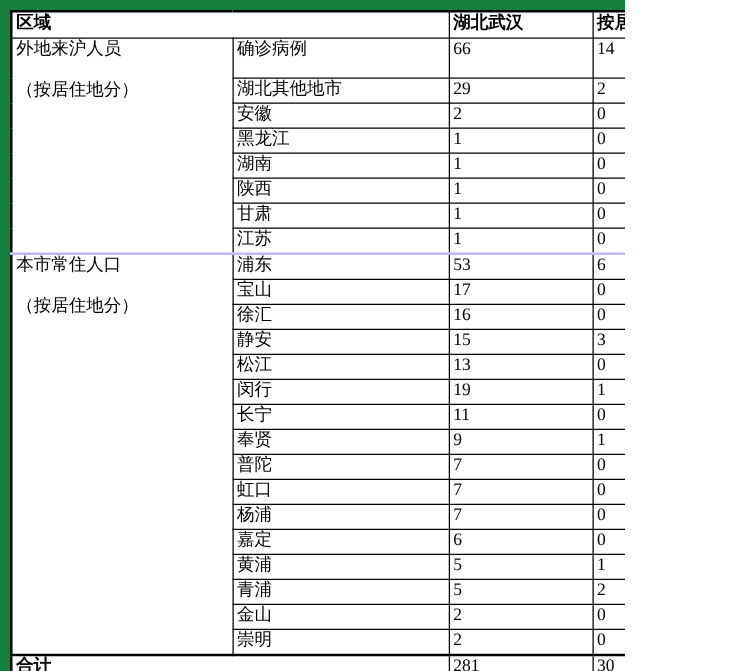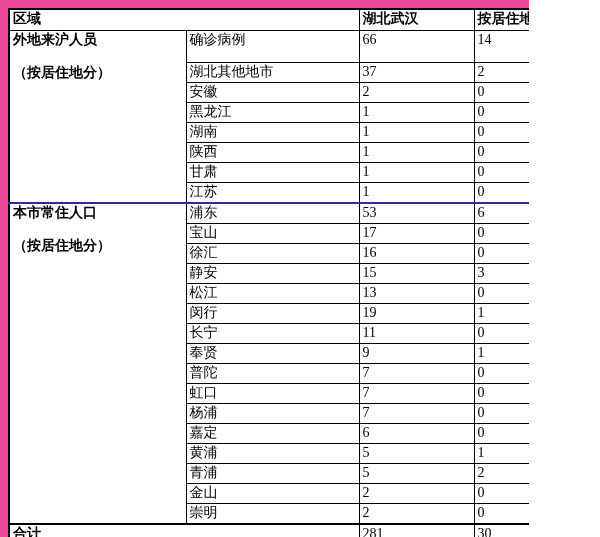--- a/index.html
+++ b/index.html
@@ -7,23 +7,22 @@
     padding: 0;
     background: #ffffff;
     width: 600px;
     height: 537px;
     font-family: "Liberation Serif", "DejaVu Serif", serif;
   }
   .page {
     position: relative;
     width: 500px;
     height: 537px;
-    background: #ec4899;
+    background: #15803d;
     overflow: hidden;
-    padding-left: 29px;
   }
   table.data-table {
     position: absolute;
     left: 8px;
     top: 8px;
     border-collapse: collapse;
     table-layout: fixed;
     width: 584px;
     background: #ffffff;
   }
@@ -45,24 +44,23 @@
     color: #000;
   }
   thead th {
     font-weight: bold;
     font-size: 15px;
     height: 19px;
     border-bottom: 2px solid #000;
   }
   tr.first-data-row td { height: 30px; }
   tr.data-row td { height: 18px; }
-  tr.section-start td { border-top: 2px solid #4c1d95; }
+  tr.section-start td { border-top: 2px solid #c4b5fd; }
   td.group-label {
     vertical-align: middle;
-    font-weight: bold;
   }
   td.group-label .label-gap { height: 17px; }
   td.num {
     font-family: Liberation Serif, serif;
     font-size: 15px;
     color: #222;
   }
   tr.total-row td {
     border-top: 2px solid #000;
     height: 31px;
@@ -97,21 +95,21 @@
             <div>外地来沪人员</div>
             <div class="label-gap"></div>
             <div>（按居住地分）</div>
           </td>
           <td>确诊病例</td>
           <td class="num">66</td>
           <td class="num">14</td>
         </tr>
         <tr class="data-row">
           <td>湖北其他地市</td>
-          <td class="num">37</td>
+          <td class="num">29</td>
           <td class="num">2</td>
         </tr>
         <tr class="data-row">
           <td>安徽</td>
           <td class="num">2</td>
           <td class="num">0</td>
         </tr>
         <tr class="data-row">
           <td>黑龙江</td>
           <td class="num">1</td>

